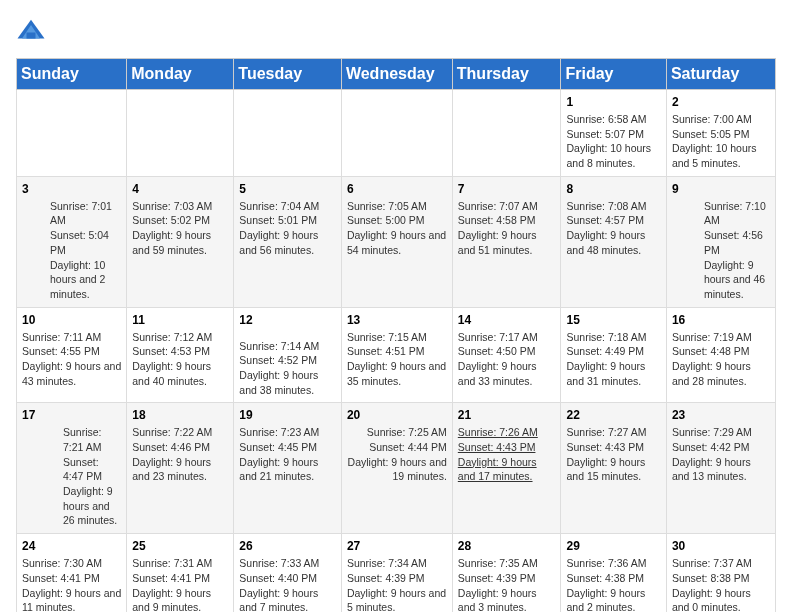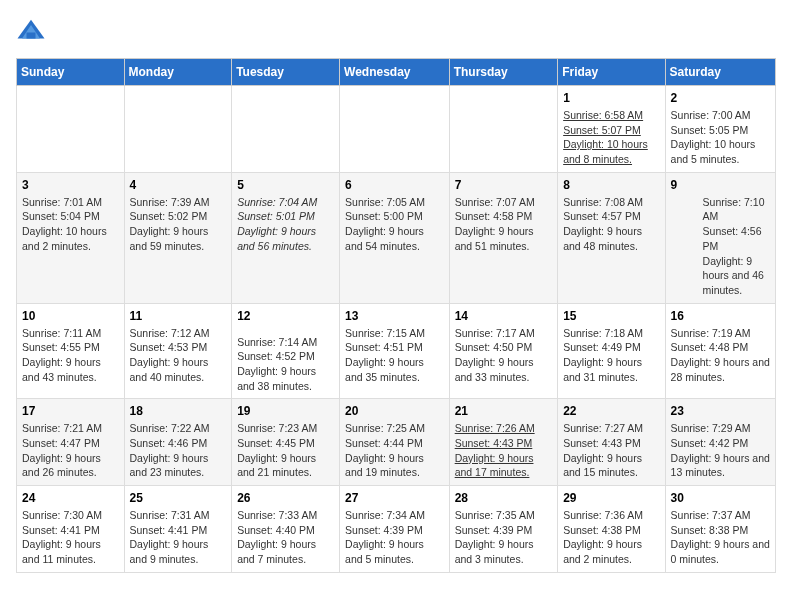--- a/index.html
+++ b/index.html
@@ -49,21 +49,21 @@
       border-collapse: collapse;
       font-size: 11px;
     }
     thead tr {
       background-color: #2970c8;
       color: #fff;
     }
     thead th {
       padding: 6px 4px;
       text-align: left;
-      font-size: 12px;
+      font-size: 16px;
       font-weight: 600;
       border: 1px solid #ccc;
     }
     tbody tr {
       background: #fff;
     }
     tbody tr.alt {
       background: #f5f5f5;
     }
     tbody td {
@@ -121,47 +121,47 @@
   </thead>
   <tbody id="calendar-body">
   <tr>
         <td class="empty"></td>
         <td class="empty"></td>
         <td class="empty"></td>
         <td class="empty"></td>
         <td class="empty"></td>
         <td>
           <span class="day-num">1</span>
-          <div class="day-info" style="white-space: pre-line; text-decoration: underline;">Sunrise: 6:58 AM
+          <div class="day-info" style="white-space: pre-line;">Sunrise: 6:58 AM
 Sunset: 5:07 PM
 Daylight: 10 hours and 8 minutes.</div>
         </td>
         <td>
           <span class="day-num">2</span>
           <div class="day-info" style="white-space: pre-line;">Sunrise: 7:00 AM
 Sunset: 5:05 PM
 Daylight: 10 hours and 5 minutes.</div>
         </td>
       </tr>
       <tr class="alt">
         <td>
           <span class="day-num">3</span>
-          <div class="day-info" style="white-space: pre-line;">Sunrise: 7:01 AM
+          <div class="day-info" style="white-space: pre-line; margin-left: 28px;">Sunrise: 7:01 AM
 Sunset: 5:04 PM
 Daylight: 10 hours and 2 minutes.</div>
         </td>
         <td>
           <span class="day-num">4</span>
-          <div class="day-info" style="white-space: pre-line;">Sunrise: 7:39 AM
+          <div class="day-info" style="white-space: pre-line;">Sunrise: 7:03 AM
 Sunset: 5:02 PM
 Daylight: 9 hours and 59 minutes.</div>
         </td>
         <td>
           <span class="day-num">5</span>
-          <div class="day-info" style="white-space: pre-line; font-style: italic;">Sunrise: 7:04 AM
+          <div class="day-info" style="white-space: pre-line;">Sunrise: 7:04 AM
 Sunset: 5:01 PM
 Daylight: 9 hours and 56 minutes.</div>
         </td>
         <td>
           <span class="day-num">6</span>
           <div class="day-info" style="white-space: pre-line;">Sunrise: 7:05 AM
 Sunset: 5:00 PM
 Daylight: 9 hours and 54 minutes.</div>
         </td>
         <td>
@@ -223,39 +223,39 @@
         <td>
           <span class="day-num">16</span>
           <div class="day-info" style="white-space: pre-line;">Sunrise: 7:19 AM
 Sunset: 4:48 PM
 Daylight: 9 hours and 28 minutes.</div>
         </td>
       </tr>
       <tr class="alt">
         <td>
           <span class="day-num">17</span>
-          <div class="day-info" style="white-space: pre-line;">Sunrise: 7:21 AM
+          <div class="day-info" style="white-space: pre-line; margin-left: 41px;">Sunrise: 7:21 AM
 Sunset: 4:47 PM
 Daylight: 9 hours and 26 minutes.</div>
         </td>
         <td>
           <span class="day-num">18</span>
           <div class="day-info" style="white-space: pre-line;">Sunrise: 7:22 AM
 Sunset: 4:46 PM
 Daylight: 9 hours and 23 minutes.</div>
         </td>
         <td>
           <span class="day-num">19</span>
           <div class="day-info" style="white-space: pre-line;">Sunrise: 7:23 AM
 Sunset: 4:45 PM
 Daylight: 9 hours and 21 minutes.</div>
         </td>
         <td>
           <span class="day-num">20</span>
-          <div class="day-info" style="white-space: pre-line;">Sunrise: 7:25 AM
+          <div class="day-info" style="white-space: pre-line; text-align: right;">Sunrise: 7:25 AM
 Sunset: 4:44 PM
 Daylight: 9 hours and 19 minutes.</div>
         </td>
         <td>
           <span class="day-num">21</span>
           <div class="day-info" style="white-space: pre-line; text-decoration: underline;">Sunrise: 7:26 AM
 Sunset: 4:43 PM
 Daylight: 9 hours and 17 minutes.</div>
         </td>
         <td>

